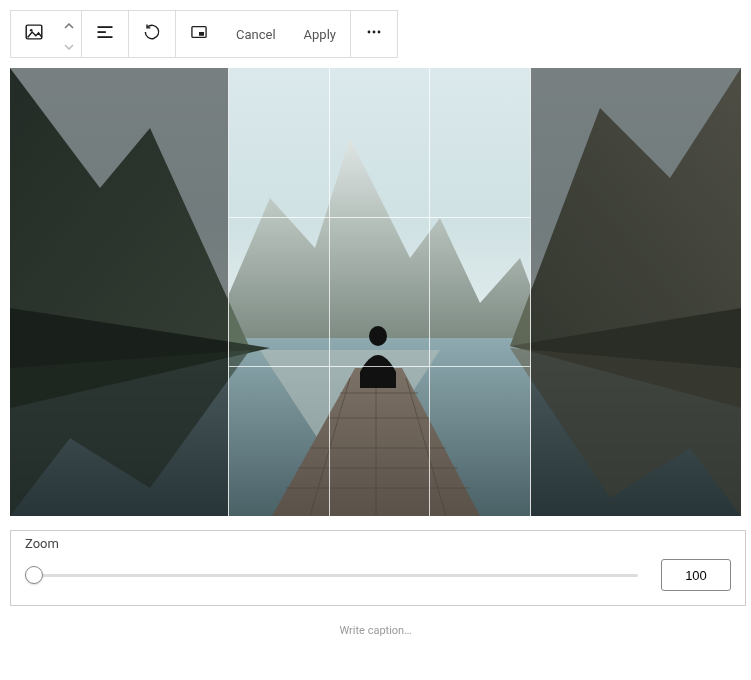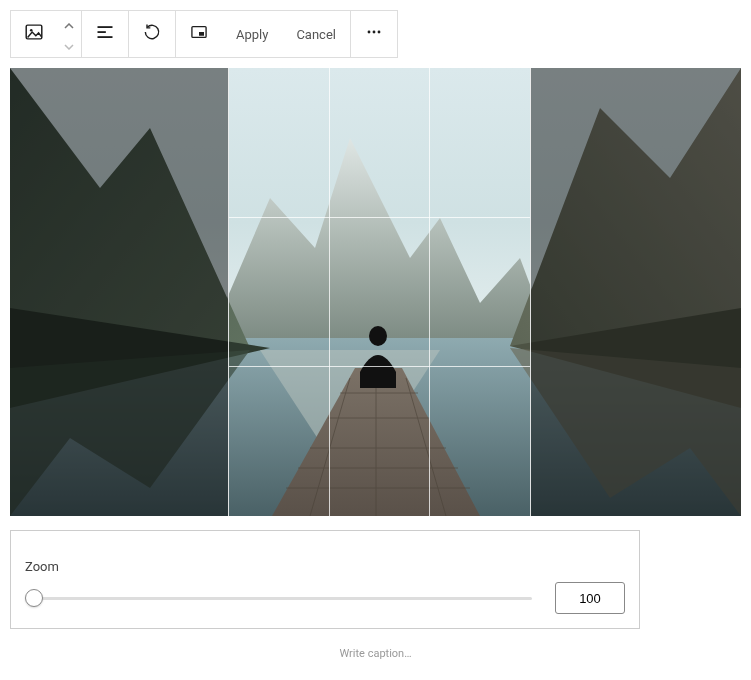--- a/index.html
+++ b/index.html
@@ -79,22 +79,22 @@
   .grid-line-h { height:1px; left:0; right:0; }
   .crop-border {
     position:absolute;
     top:0; left:219px; width:301px; height:448px;
     outline:1px solid rgba(255,255,255,0.85);
     pointer-events:none;
   }
   .zoom-panel {
     margin-top: 14px;
     border: 1px solid #ccc;
-    padding: 28px 14px 14px 14px;
-    width: 630px;
+    padding: 5px 14px 14px 14px;
+    width: 736px;
   }
   .zoom-label {
     font-size: 13px;
     color: #444;
     margin-bottom: 8px;
   }
   .zoom-row {
     display:flex;
     align-items:center;
     gap: 23px;
@@ -193,22 +193,22 @@
 
   <div class="toolbar-group">
     <div class="tool-btn">
       <span>
         <svg width="20" height="20" viewBox="0 0 24 24" fill="none" stroke="currentColor" stroke-width="1.6">
           <rect x="3.5" y="5.5" width="17" height="13" rx="1.2"></rect>
           <rect x="12" y="12" width="6" height="4.5" fill="currentColor" stroke="none"></rect>
         </svg>
       </span>
     </div>
+    <div class="tool-text-btn">Cancel</div>
     <div class="tool-text-btn">Apply</div>
-    <div class="tool-text-btn">Cancel</div>
   </div>
 
   <div class="toolbar-group">
     <div class="tool-btn">
       <span>
         <svg width="20" height="20" viewBox="0 0 24 24" fill="currentColor">
           <circle cx="6" cy="12" r="1.7"></circle>
             <circle cx="12" cy="12" r="1.7"></circle>
             <circle cx="18" cy="12" r="1.7"></circle>
         </svg>

